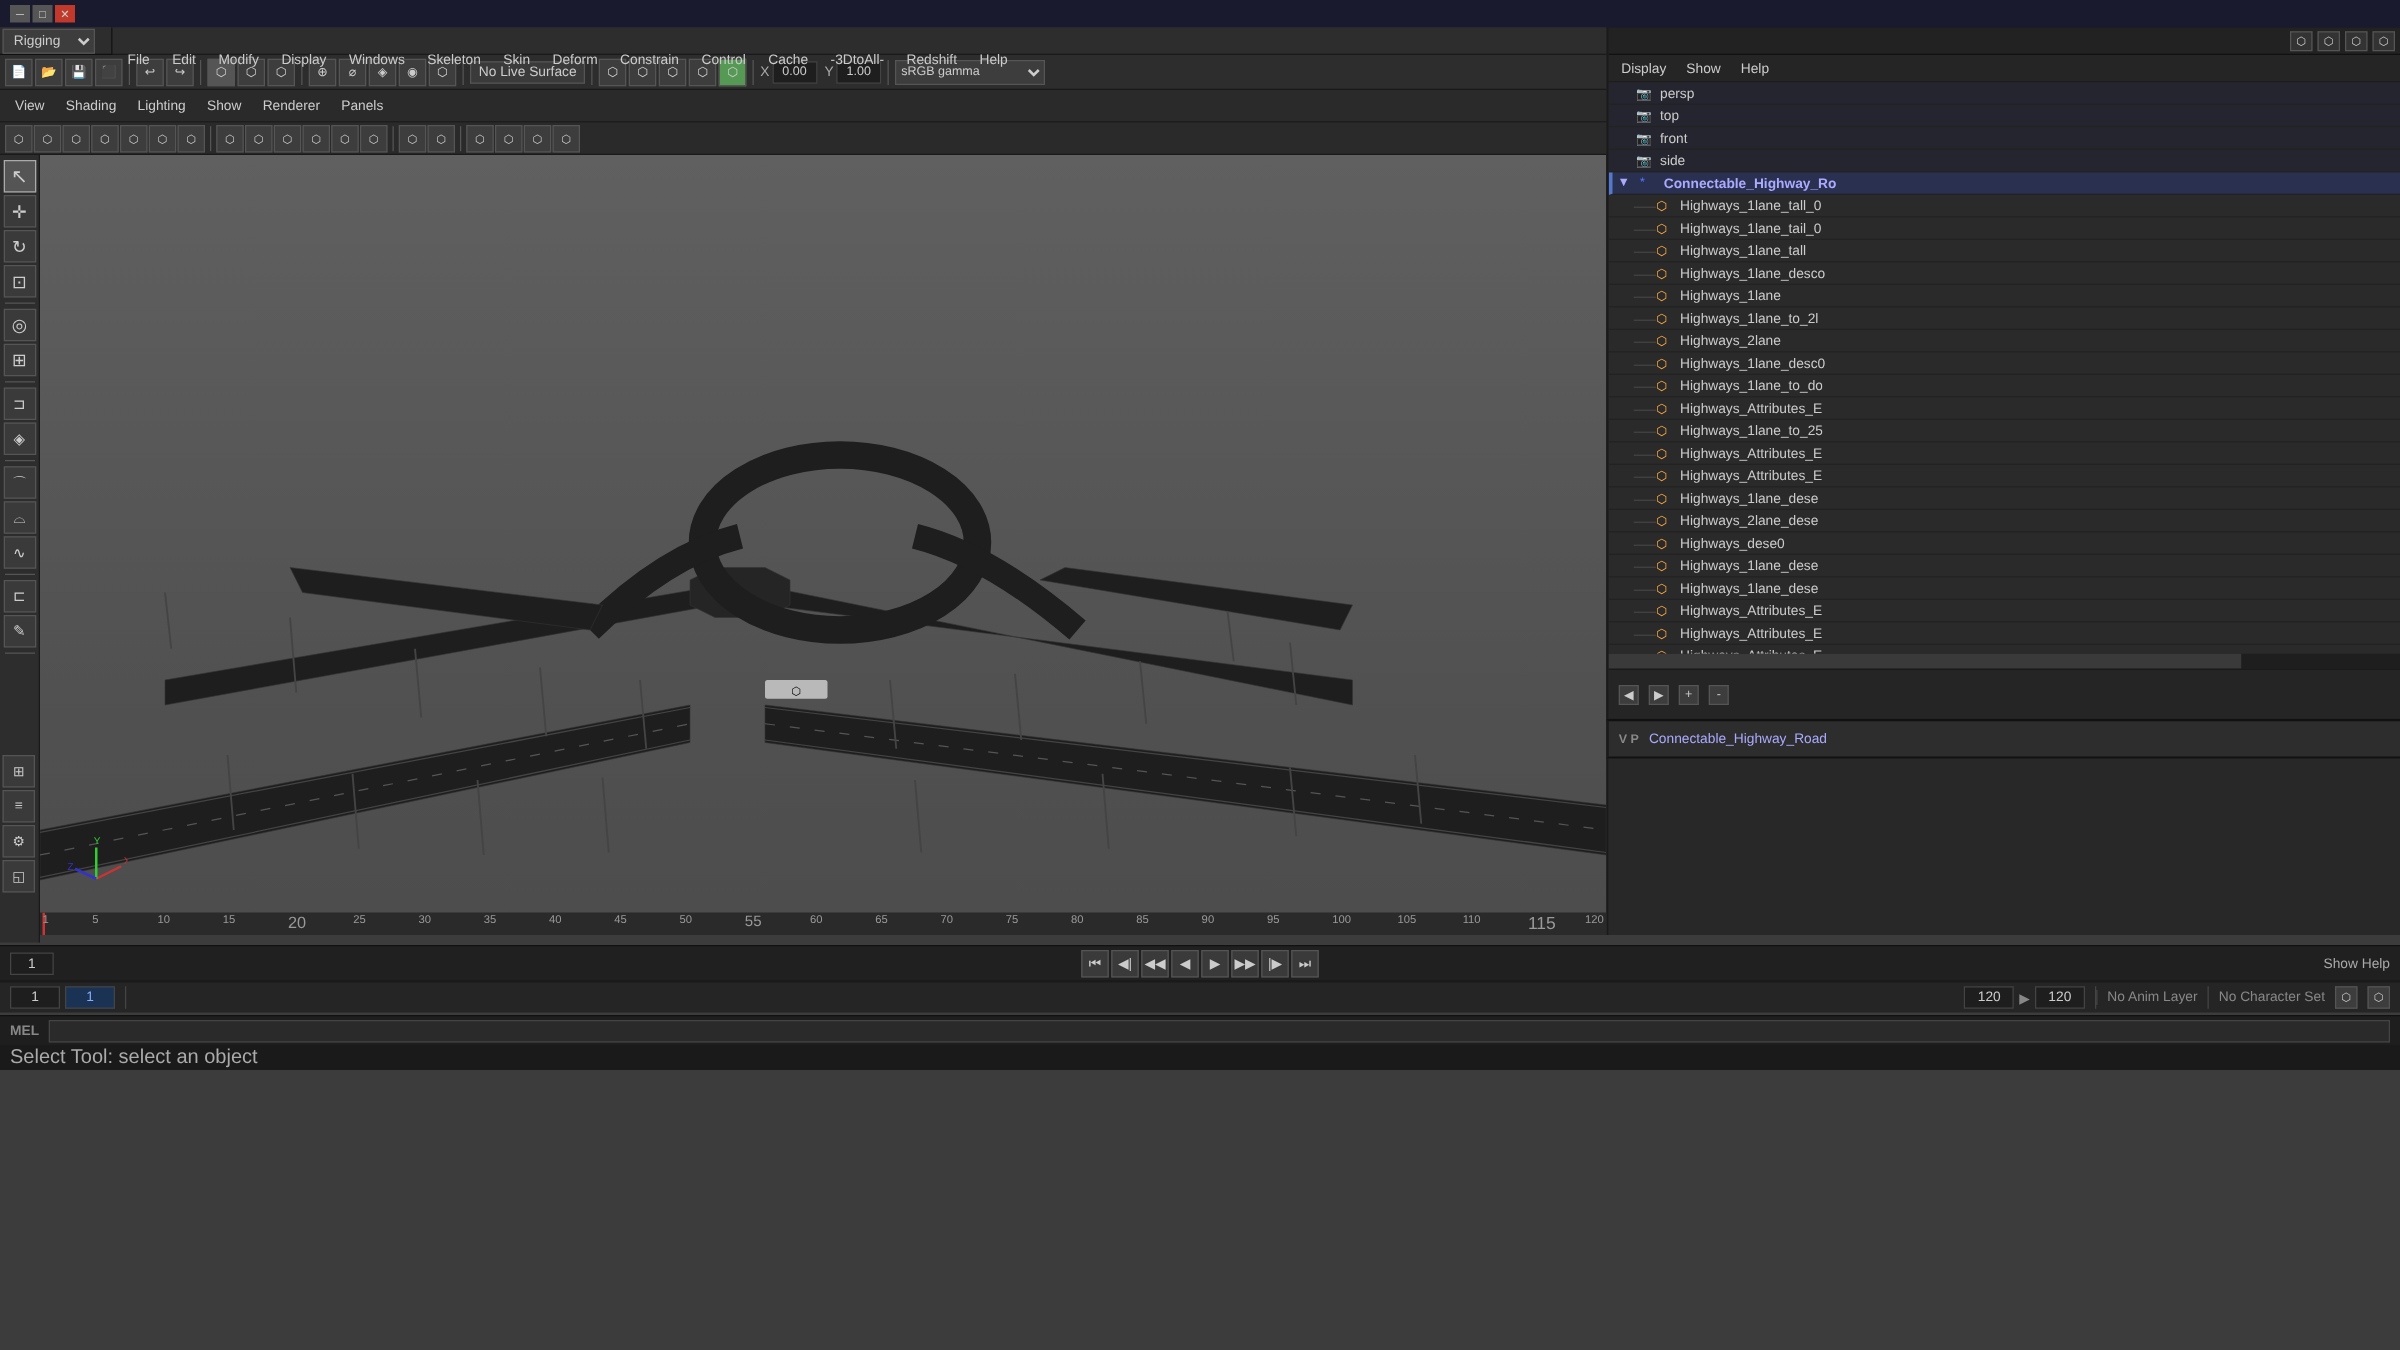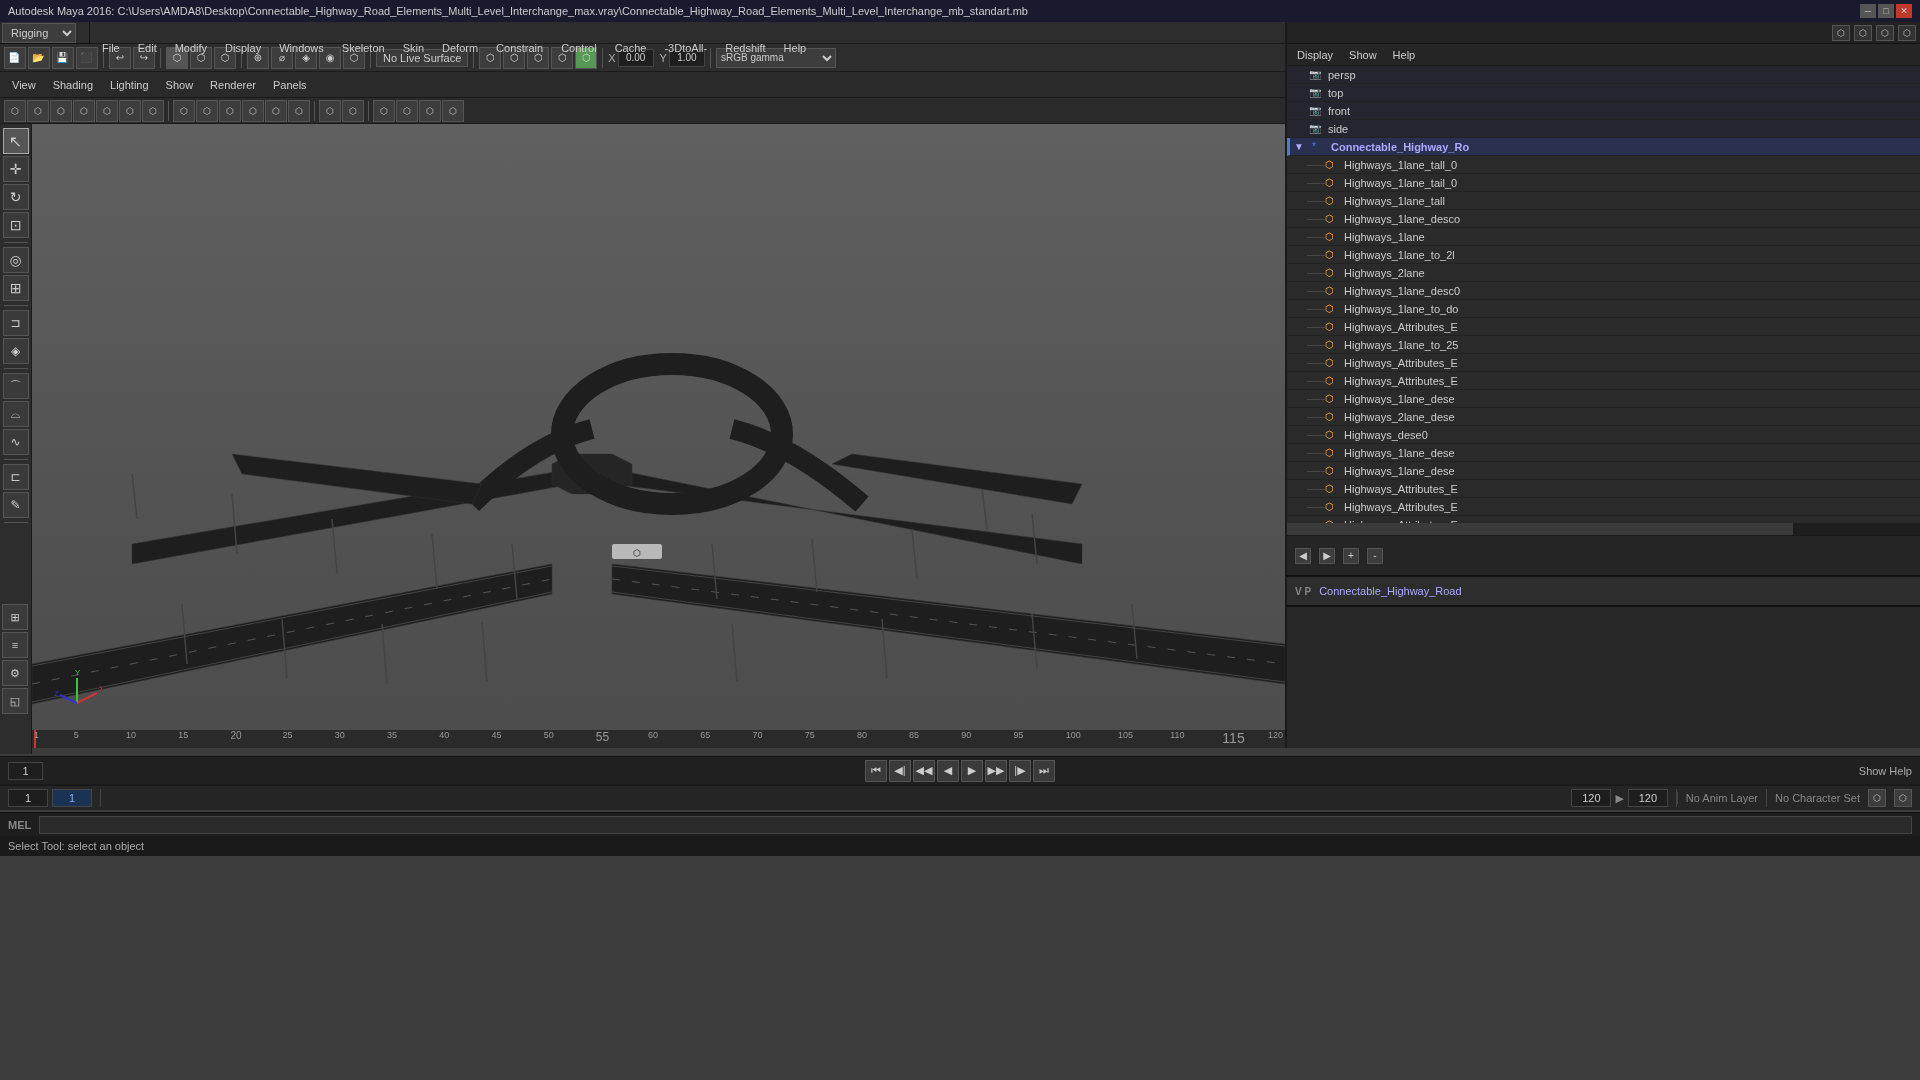--- a/index.html
+++ b/index.html
@@ -533,21 +533,20 @@
       height: 150px;
       background: #2a2a2a;
       border-top: 2px solid #111;
       border-left: 2px solid #1a1a1a;
     }
   </style>
 </head>
 <body>
 
 <div id="title-bar">
-  <span class="title-text">Autodesk Maya 2016: C:\Users\AMDA8\Desktop\Connectable_Highway_Road_Elements_Multi_Level_Interchange_max.vray\Connectable_Highway_Road_Elements_Multi_Level_Interchange_mb_standart.mb</span>
   <div class="win-controls">
     <button class="win-btn">─</button>
     <button class="win-btn">□</button>
     <button class="win-btn close">✕</button>
   </div>
 </div>
 
 <div id="menu-bar" style="top:22px; left:90px; width:1195px;">
   <div class="menu-item">File</div>
   <div class="menu-item">Edit</div>
@@ -957,21 +956,21 @@
 
 <div id="tl-numbers">
   <div id="playhead"></div>
 
   <div style="position:relative; width:100%; height:100%;">
 
     <span style="position:absolute; left:2px; font-size:9px; color:#999;">1</span>
     <span style="position:absolute; left:calc(4/120*100%); font-size:9px; color:#999;">5</span>
     <span style="position:absolute; left:calc(9/120*100%); font-size:9px; color:#999;">10</span>
     <span style="position:absolute; left:calc(14/120*100%); font-size:9px; color:#999;">15</span>
-    <span style="position:absolute; left:calc(19/120*100%); font-size:10px; color:#999;">20</span>
+    <span style="position:absolute; left:calc(19/120*100%); font-size:13px; color:#999;">20</span>
     <span style="position:absolute; left:calc(24/120*100%); font-size:9px; color:#999;">25</span>
     <span style="position:absolute; left:calc(29/120*100%); font-size:9px; color:#999;">30</span>
     <span style="position:absolute; left:calc(34/120*100%); font-size:9px; color:#999;">35</span>
     <span style="position:absolute; left:calc(39/120*100%); font-size:9px; color:#999;">40</span>
     <span style="position:absolute; left:calc(44/120*100%); font-size:9px; color:#999;">45</span>
     <span style="position:absolute; left:calc(49/120*100%); font-size:9px; color:#999;">50</span>
     <span style="position:absolute; left:calc(54/120*100%); font-size:12px; color:#999;">55</span>
     <span style="position:absolute; left:calc(59/120*100%); font-size:9px; color:#999;">60</span>
     <span style="position:absolute; left:calc(64/120*100%); font-size:9px; color:#999;">65</span>
     <span style="position:absolute; left:calc(69/120*100%); font-size:9px; color:#999;">70</span>
@@ -1033,14 +1032,14 @@
     <button class="toolbar-btn" style="width:18px; height:18px; font-size:9px;">⬡</button>
   </div>
 </div>
 
 <div id="command-line">
   <span class="mel-label">MEL</span>
   <input type="text" id="mel-input" placeholder="" style="">
 </div>
 
 <div id="status-message">
-  <span style="color:#aaaaaa; font-size:11px;">Select Tool: select an object</span>
+  <span style="color:#aaaaaa; font-size:16px;">Select Tool: select an object</span>
 </div>
 
 </body></html>

